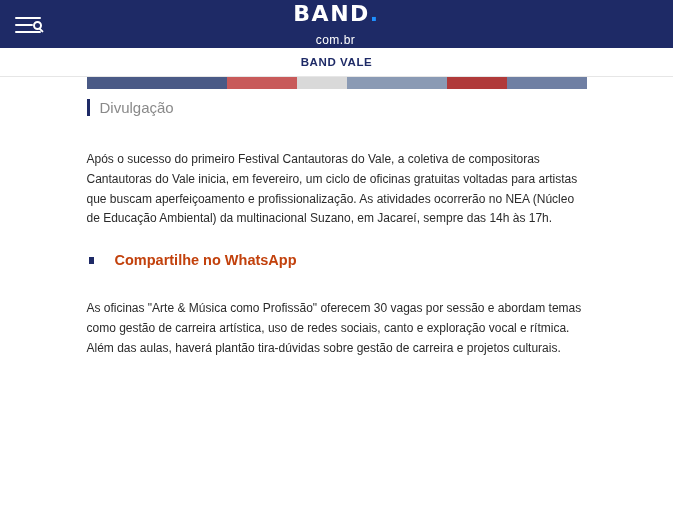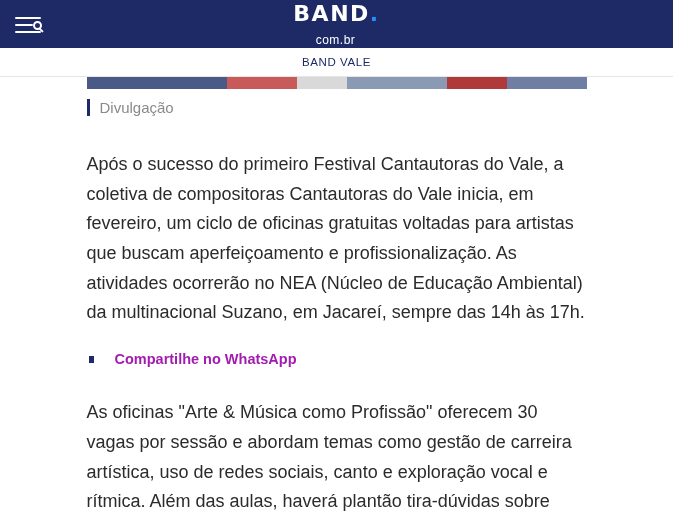--- a/index.html
+++ b/index.html
@@ -95,21 +95,21 @@
   .subheader {
     height: 29px;
     background: #ffffff;
     border-bottom: 1px solid #e6e6e6;
     display: flex;
     align-items: center;
     justify-content: center;
   }
   .subheader-label {
     font-size: 11.5px;
-    font-weight: 400;
+    font-weight: 700;
     color: #1e2a66;
     letter-spacing: 0.6px;
   }
 
   
   .page {
     position: relative;
     width: 673px;
     height: 450px;
     background: #ffffff;
@@ -153,21 +153,21 @@
   .caption-credit {
     font-size: 15px;
     color: #8a8a8a;
     margin-top: 5px;
   }
 
   .article-body {
     margin-top: 34px;
   }
   .article-body p {
-    font-size: 18px;
+    font-size: 12px;
     line-height: 1.65;
     color: #2b2b2b;
     margin: 0 0 22px 0;
   }
 
   .share-list {
     list-style: none;
     margin: 8px 0 30px 0;
     padding: 0 0 0 2px;
   }
@@ -181,21 +181,21 @@
     position: absolute;
     left: 0;
     top: 6px;
     width: 5px;
     height: 7px;
     background: #1e2a66;
   }
   .share-link {
     font-size: 14.5px;
     font-weight: 700;
-    color: #a21caf;
+    color: #c2410c;
     text-decoration: none;
     cursor: pointer;
   }
 
   .final-paragraph {
     margin-top: 4px;
   }
 </style>
 </head>
 <body>

